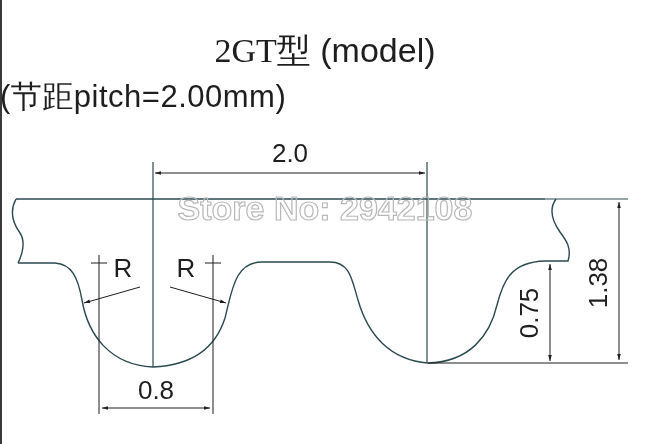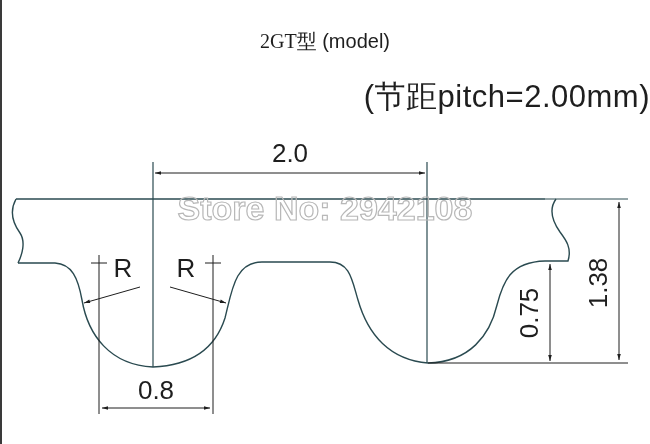--- a/index.html
+++ b/index.html
@@ -1,22 +1,22 @@
 <!DOCTYPE html>
 <html><head>
 <meta charset="utf-8">
 <style>
   html, body { margin: 0; padding: 0; background: #ffffff; }
   body { width: 650px; height: 444px; position: relative; overflow: hidden; }
   .frame { position: absolute; left: 0; top: 0; width: 650px; height: 444px; background: #ffffff; }
   .left-border { position: absolute; left: 0; top: 0; width: 2px; height: 444px; background: #3a3a3a; }
-  .title1 { position: absolute; left: 0; width: 650px; top: 28px; text-align: center; font-size: 20px; color: #1e1e1e; }
+  .title1 { position: absolute; left: 0; width: 650px; top: 28px; text-align: center; font-size: 34px; color: #1e1e1e; }
   .title1 .serif { font-family: "Liberation Serif", "DejaVu Serif", serif; }
   .title1 .sans { font-family: "Liberation Sans", "DejaVu Sans", sans-serif; }
-  .title2 { position: absolute; left: 0; width: 650px; top: 76px; text-align: right; font-family: "Liberation Sans", "DejaVu Sans", sans-serif; font-size: 31px; color: #1e1e1e; letter-spacing: 0.5px; }
+  .title2 { position: absolute; left: 0; width: 650px; top: 76px; text-align: left; font-family: "Liberation Sans", "DejaVu Sans", sans-serif; font-size: 31px; color: #1e1e1e; letter-spacing: 0.5px; }
   svg { position: absolute; left: 0; top: 0; }
   .dimtext { font-family: "Liberation Sans", "DejaVu Sans", sans-serif; fill: #1e1e1e; }
   .watermark { font-family: "Liberation Sans", "DejaVu Sans", sans-serif; font-weight: bold; fill: none; stroke: #b8b8b8; stroke-width: 1.2; }
 </style>
 </head>
 <body>
 
 <div class="frame">
   <div class="left-border"></div>
 

